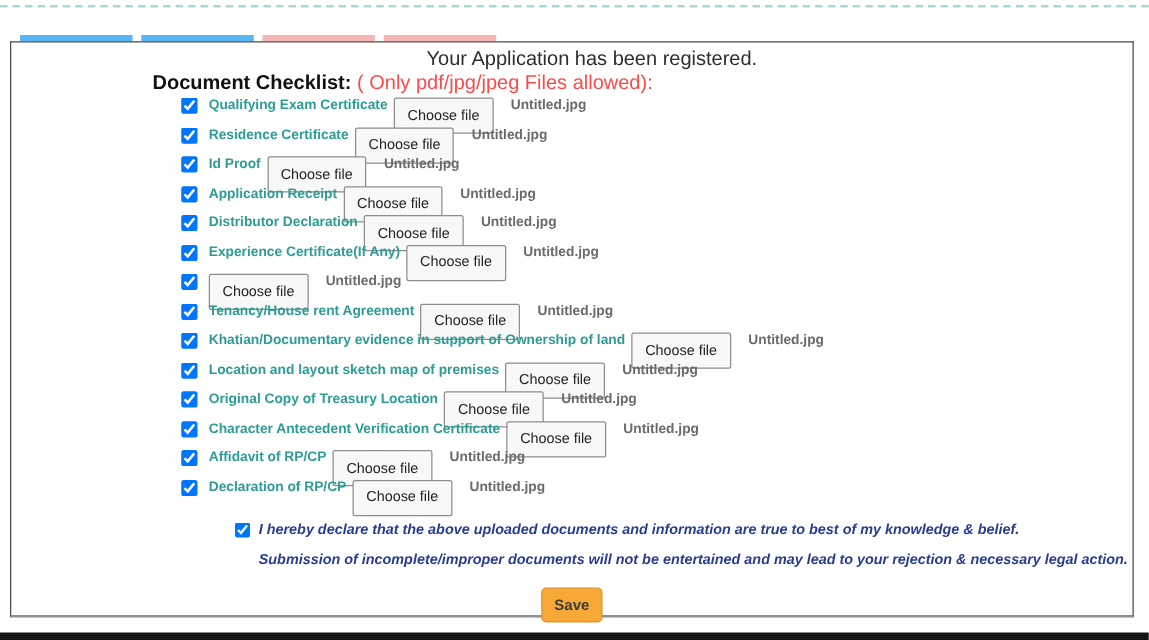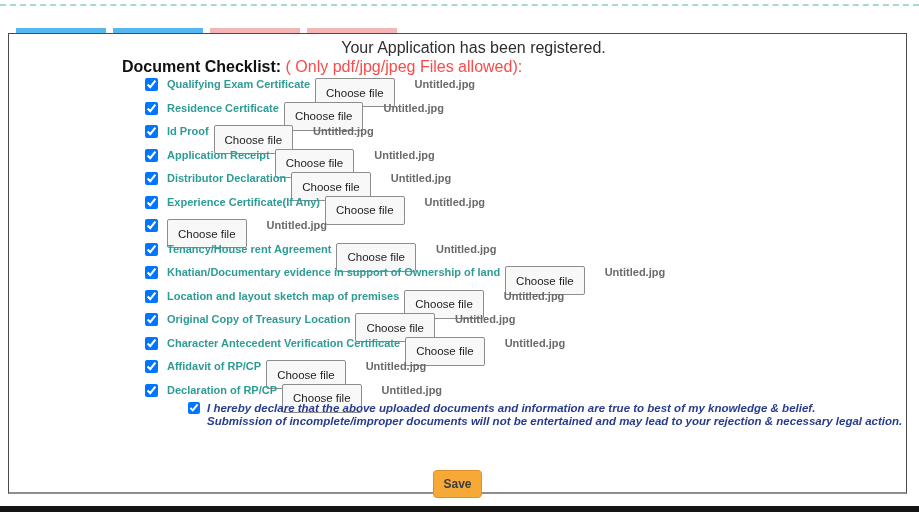--- a/index.html
+++ b/index.html
@@ -23,27 +23,27 @@
   .heading-black{font-weight:bold;color:#111;}
   .heading-red{color:var(--note-red);}
 
   .rows{margin-left:104px;margin-top:4px;}
   .row{height:23.5px;display:flex;}
   .cb{width:13px;height:13px;margin:0 9px 0 0;flex:none;}
   .item-label{color:var(--label-teal);font-weight:bold;font-size:11px;margin-right:5px;white-space:nowrap;}
   .choose-file{font-family:"Liberation Sans",sans-serif;font-size:11.5px;color:#222;
                background:#f8f8f8;border:1px solid #8d8d8d;border-radius:2px;
                height:29px;padding:0 10px;cursor:pointer;}
-  .item-file{color:var(--file-gray);font-weight:bold;font-size:11px;margin-left:20px;white-space:nowrap;}
+  .item-file{color:var(--file-gray);font-weight:bold;font-size:11px;margin-left:14px;white-space:nowrap;}
 
-  .declaration{position:absolute;left:179px;top:368px;color:var(--decl-navy);
+  .declaration{position:absolute;left:179px;top:384px;color:var(--decl-navy);
                font-size:11.5px;font-weight:bold;font-style:italic;}
   .decl-line1{display:flex;align-items:center;}
   .decl-line1 input{width:12px;height:12px;margin:0 7px 0 0;flex:none;}
-  .decl-line2{margin-top:1px;margin-left:19px;}
+  .decl-line2{margin-top:12px;margin-left:19px;}
 
   .save-wrap{position:absolute;left:0;width:100%;top:436px;text-align:center;}
   .save-btn{font-family:"Liberation Sans",sans-serif;font-size:12px;font-weight:bold;color:#3c3c3c;
             background:var(--save-orange);border:1px solid var(--save-border);border-radius:4px;
             height:28px;padding:0 9px;cursor:pointer;}
 
   .bottom-bar{position:absolute;left:0;bottom:0;width:919px;height:6px;background:#151515;}
 </style>
 </head>
 <body>

